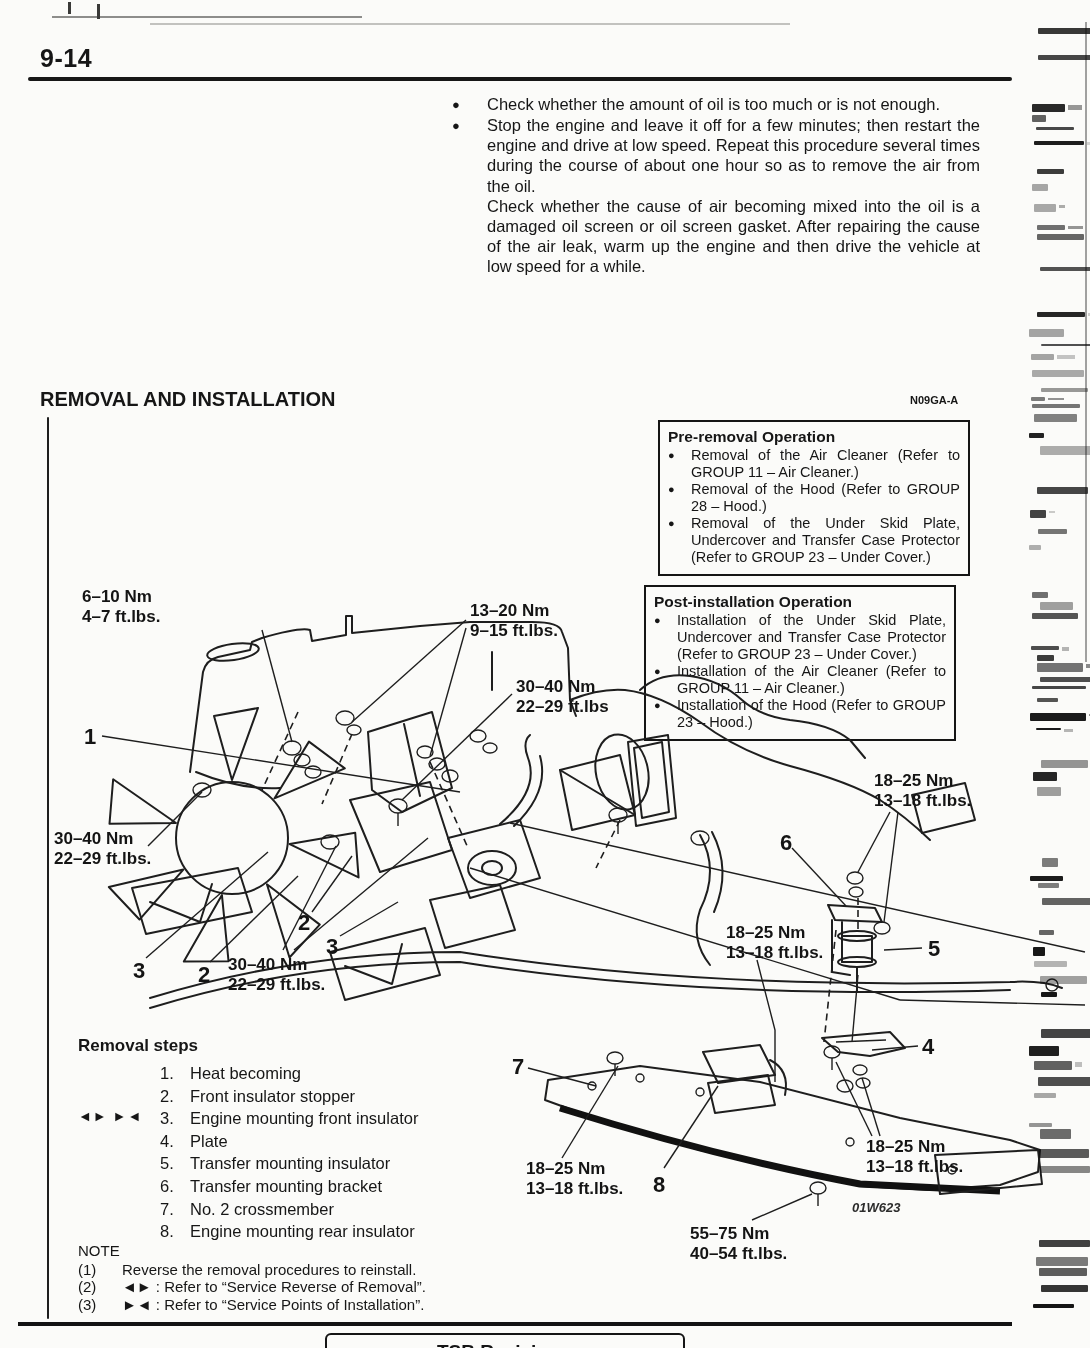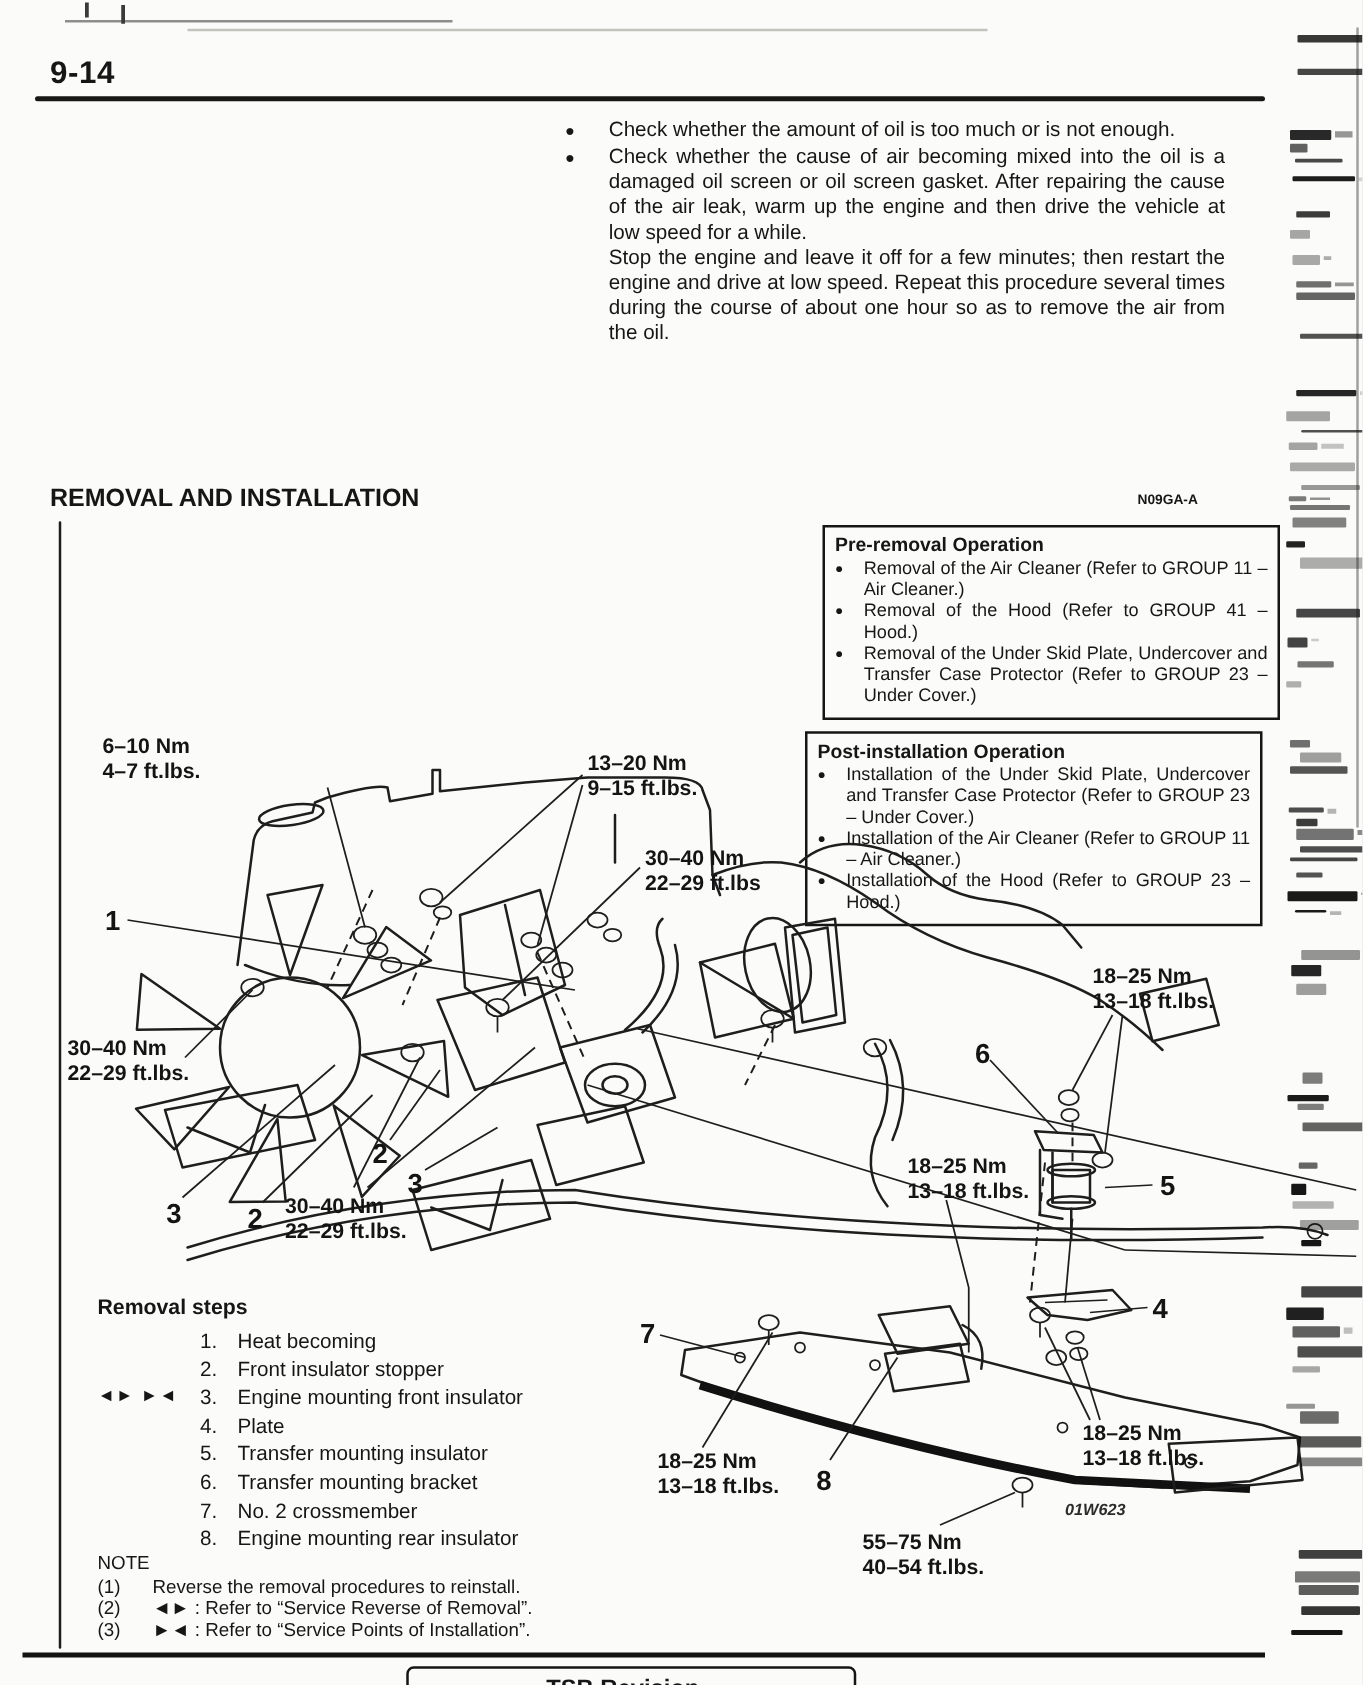--- a/index.html
+++ b/index.html
@@ -20,21 +20,21 @@
   .intro{left:452px;top:94px;width:528px;font-size:16.5px;line-height:1.22;}
   .intro .b{display:flex;margin:0 0 1px 0;}
   .intro .dot{width:35px;font-size:13px;padding-top:3px;}
   .intro .btxt{flex:1;text-align:justify;}
   .intro p{margin:0;}
   
   .sect{left:40px;top:344px;font-size:28px;font-weight:700;letter-spacing:.5px;}
   .subsect{left:40px;top:388px;font-size:20px;font-weight:700;}
   .code{left:910px;top:394px;font-size:11px;font-weight:700;}
   
-  .opbox{width:366px;border:2px solid #151515;background:#fbfbf9;padding:6px 8px 8px 8px;box-sizing:border-box;font-size:14.5px;line-height:1.17;}
+  .opbox{width:312px;border:2px solid #151515;background:#fbfbf9;padding:6px 8px 8px 8px;box-sizing:border-box;font-size:14.5px;line-height:1.17;}
   .opbox .t{font-weight:700;font-size:15.5px;margin-bottom:1px;}
   .opbox .li{display:flex;}
   .opbox .dot{width:23px;font-size:11px;padding-top:2px;}
   .opbox .litxt{flex:1;text-align:justify;}
   .prebox{left:658px;top:420px;}
   .postbox{left:644px;top:585px;}
   
   svg.fig{left:0;top:0;}
   svg .ln{stroke:#1e1e1e;stroke-width:2;fill:none;stroke-linejoin:round;stroke-linecap:round;}
   svg .thin{stroke:#1e1e1e;stroke-width:1.4;fill:none;}
@@ -77,38 +77,38 @@
   <div class="abs headrule"></div>
 
   <div class="abs intro">
     <div class="b">
       <span class="dot">●</span>
       <span class="btxt">Check whether the amount of oil is too much or is not enough.</span>
     </div>
     <div class="b">
       <span class="dot">●</span>
       <span class="btxt">
+        <p>Stop the engine and leave it off for a few minutes; then restart the engine and drive at low speed. Repeat this procedure several times during the course of about one hour so as to remove the air from the oil.</p>
         <p>Check whether the cause of air becoming mixed into the oil is a damaged oil screen or oil screen gasket. After repairing the cause of the air leak, warm up the engine and then drive the vehicle at low speed for a while.</p>
-        <p>Stop the engine and leave it off for a few minutes; then restart the engine and drive at low speed. Repeat this procedure several times during the course of about one hour so as to remove the air from the oil.</p>
       </span>
     </div>
   </div>
 
   <div class="abs subsect">REMOVAL AND INSTALLATION</div>
   <div class="abs code">N09GA-A</div>
 
   <div class="abs opbox prebox">
     <div class="t">Pre-removal Operation</div>
     <div class="li">
       <span class="dot">●</span>
       <span class="litxt">Removal of the Air Cleaner (Refer to GROUP 11 – Air Cleaner.)</span>
     </div>
     <div class="li">
       <span class="dot">●</span>
-      <span class="litxt">Removal of the Hood (Refer to GROUP 41 – Hood.)</span>
+      <span class="litxt">Removal of the Hood (Refer to GROUP 28 – Hood.)</span>
     </div>
     <div class="li">
       <span class="dot">●</span>
       <span class="litxt">Removal of the Under Skid Plate, Undercover and Transfer Case Protector (Refer to GROUP 23 – Under Cover.)</span>
     </div>
   </div>
 
   <div class="abs opbox postbox">
     <div class="t">Post-installation Operation</div>
     <div class="li">

